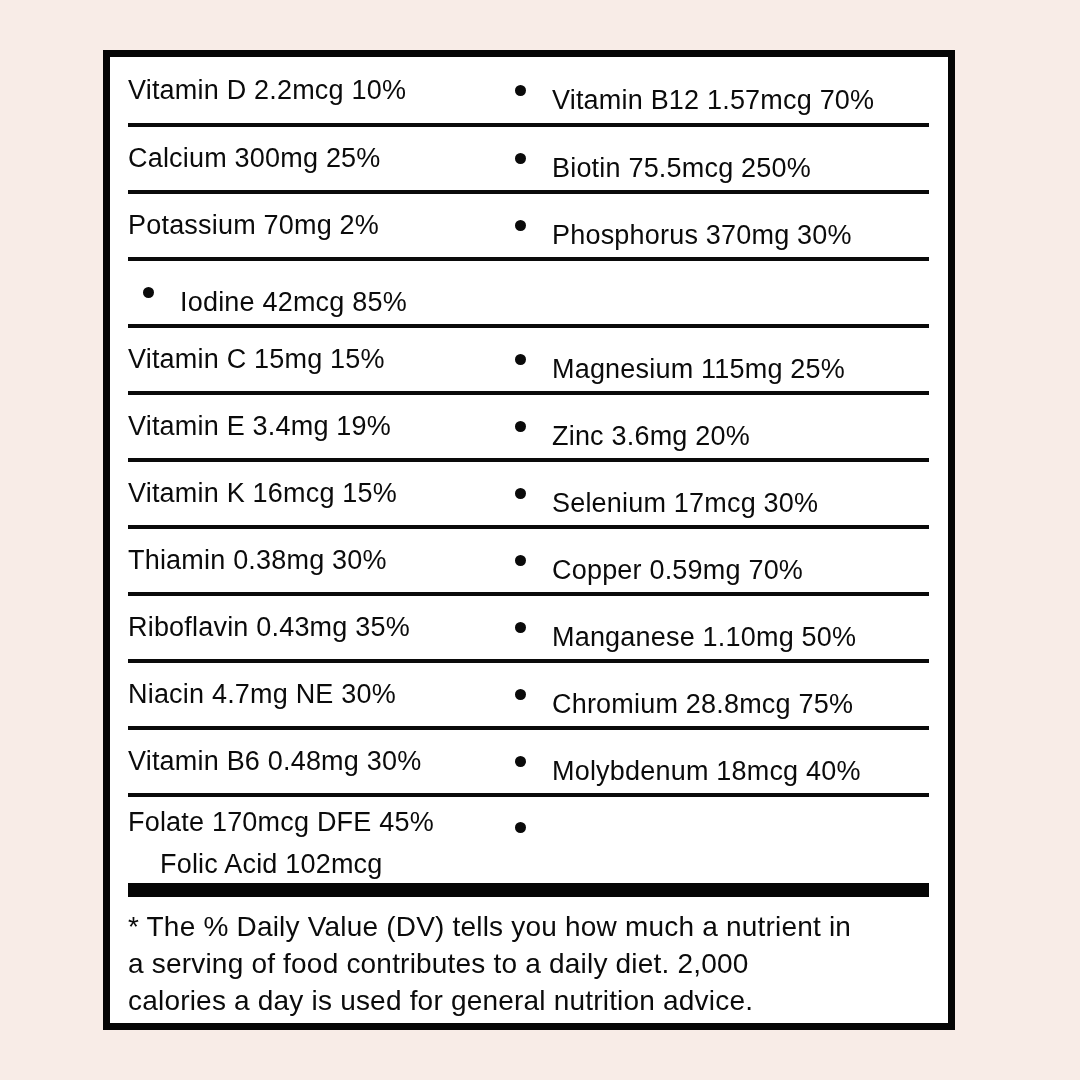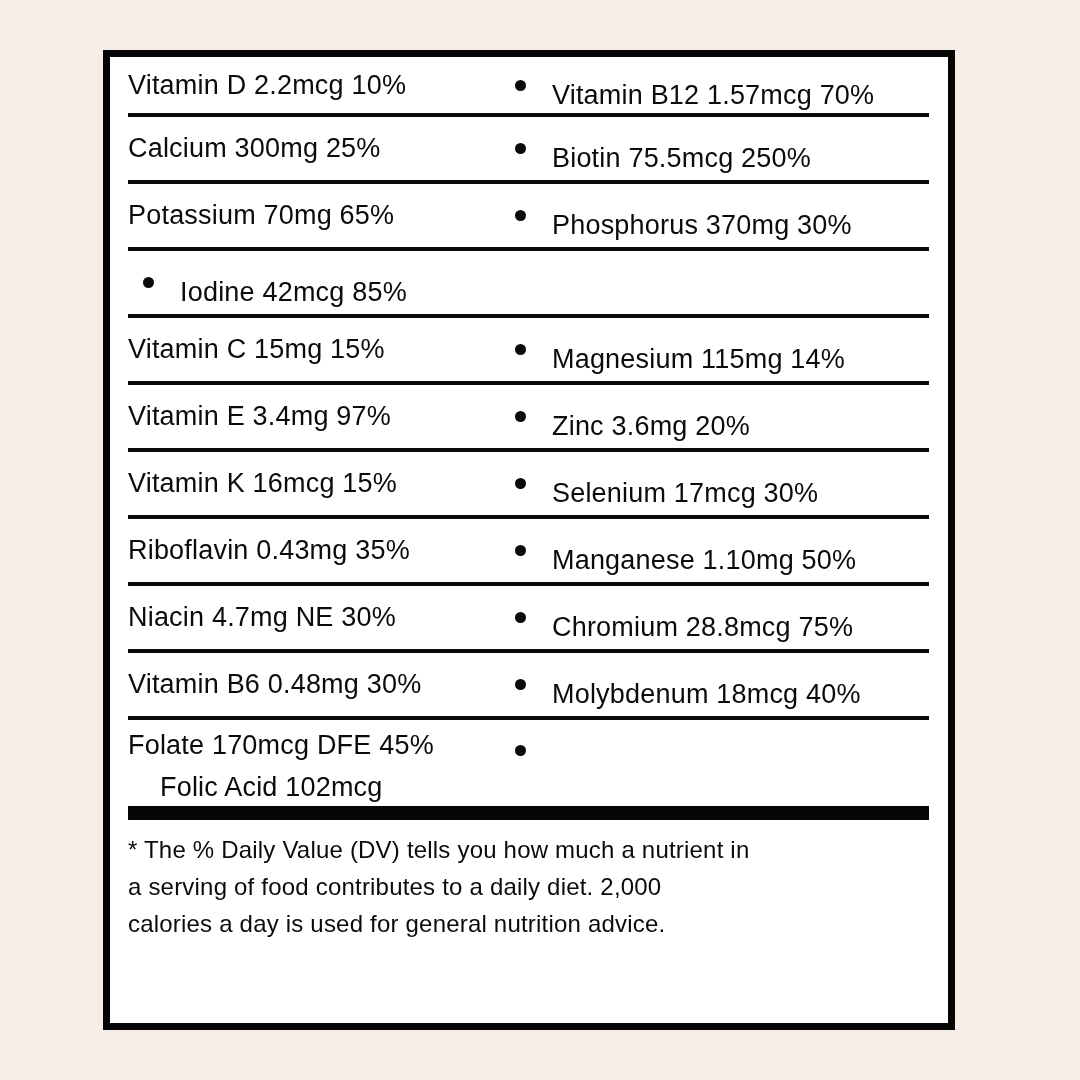--- a/index.html
+++ b/index.html
@@ -34,21 +34,21 @@
     display: flex;
     align-items: center;
     height: 67px;
     border-bottom: 4px solid #0a0a0a;
     box-sizing: border-box;
     font-size: 27px;
     letter-spacing: 0.2px;
     white-space: nowrap;
   }
   .nutrient-row.first {
-    height: 60px;
+    height: 70px;
   }
   .nutrient-row.folate {
     height: 86px;
     border-bottom: none;
     align-items: flex-start;
     padding-top: 10px;
     justify-content: flex-end;
   }
   .cell-left {
     flex: 0 0 372px;
@@ -79,21 +79,21 @@
   .folate-line2 {
     padding-left: 32px;
     margin-top: 11px;
   }
   .thick-bar {
     height: 14px;
     background: #050505;
     margin: 0 0 9px 0;
   }
   .footnote {
-    font-size: 24px;
+    font-size: 28px;
     line-height: 37px;
     letter-spacing: 0.2px;
     padding-top: 2px;
   }
 </style>
 </head>
 <body>
 
 <div class="label-card">
   <div class="label-inner">
@@ -109,58 +109,65 @@
     <div class="nutrient-row">
       <span class="cell-left">Calcium 300mg 25%</span>
       <span class="bullet-box">
           <span class="bullet"></span>
         </span>
       <span class="cell-right">Biotin 75.5mcg 250%</span>
     </div>
 
 
     <div class="nutrient-row">
-      <span class="cell-left">Potassium 70mg 65%</span>
+      <span class="cell-left">Potassium 70mg 2%</span>
       <span class="bullet-box">
           <span class="bullet"></span>
         </span>
       <span class="cell-right">Phosphorus 370mg 30%</span>
     </div>
 
     <div class="nutrient-row">
       <span class="bullet-box">
           <span class="bullet"></span>
         </span>
       <span class="cell-right">Iodine 42mcg 85%</span>
     </div>
 
     <div class="nutrient-row">
       <span class="cell-left">Vitamin C 15mg 15%</span>
       <span class="bullet-box">
           <span class="bullet"></span>
         </span>
-      <span class="cell-right">Magnesium 115mg 14%</span>
-    </div>
-
-    <div class="nutrient-row">
-      <span class="cell-left">Vitamin E 3.4mg 97%</span>
+      <span class="cell-right">Magnesium 115mg 25%</span>
+    </div>
+
+    <div class="nutrient-row">
+      <span class="cell-left">Vitamin E 3.4mg 19%</span>
       <span class="bullet-box">
           <span class="bullet"></span>
         </span>
       <span class="cell-right">Zinc 3.6mg 20%</span>
     </div>
 
     <div class="nutrient-row">
       <span class="cell-left">Vitamin K 16mcg 15%</span>
       <span class="bullet-box">
           <span class="bullet"></span>
         </span>
       <span class="cell-right">Selenium 17mcg 30%</span>
     </div>
 
+    <div class="nutrient-row">
+      <span class="cell-left">Thiamin 0.38mg 30%</span>
+      <span class="bullet-box">
+          <span class="bullet"></span>
+        </span>
+      <span class="cell-right">Copper 0.59mg 70%</span>
+    </div>
 
     <div class="nutrient-row">
       <span class="cell-left">Riboflavin 0.43mg 35%</span>
       <span class="bullet-box">
           <span class="bullet"></span>
         </span>
       <span class="cell-right">Manganese 1.10mg 50%</span>
     </div>
 
     <div class="nutrient-row">

